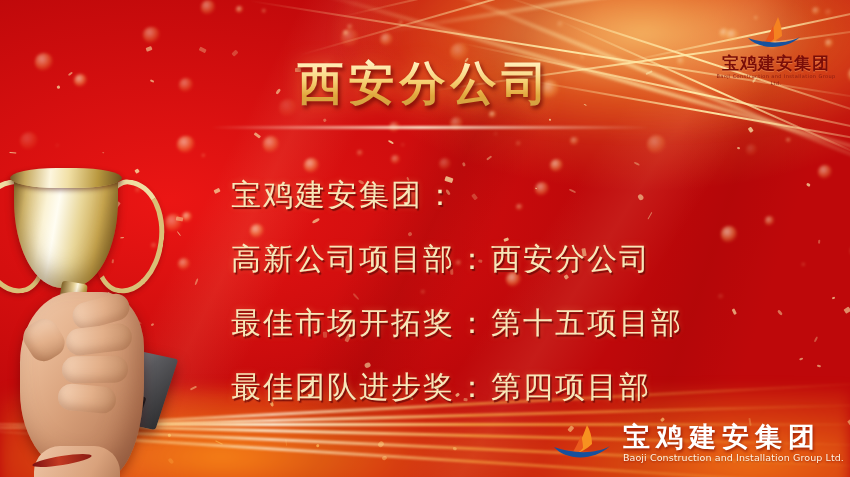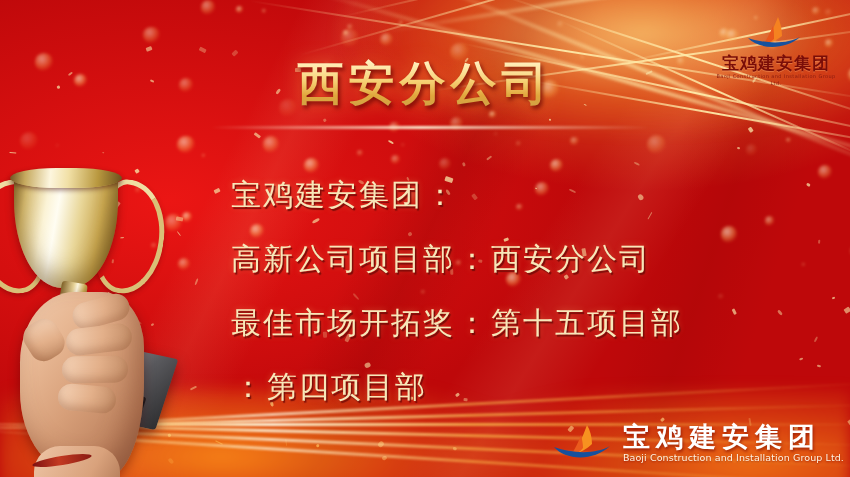--- a/index.html
+++ b/index.html
@@ -464,20 +464,21 @@
       <span class="award-text">西安分公司</span>
     </div>
 
     <div class="award-row">
       <span class="award-text">最佳市场开拓奖</span>
       <span class="award-text award-sep">：</span>
       <span class="award-text">第十五项目部</span>
     </div>
 
     <div class="award-row">
+      <span class="award-text">最佳团队进步奖</span>
       <span class="award-text award-sep">：</span>
       <span class="award-text">第四项目部</span>
     </div>
 
   </div>
 
   <div id="logo-top">
     <svg class="mark" viewBox="0 0 64 36">
       <path d="M34 1 C30 11 26 20 21 28 C27 27 33 24 38 20 C38 13 36 6 34 1 Z" fill="#f58220"></path>
       <path d="M29 10 C26 17 23 23 19 29 C23 28 27 26 30 23 C30 19 30 14 29 10 Z" fill="#e8571c"></path>

